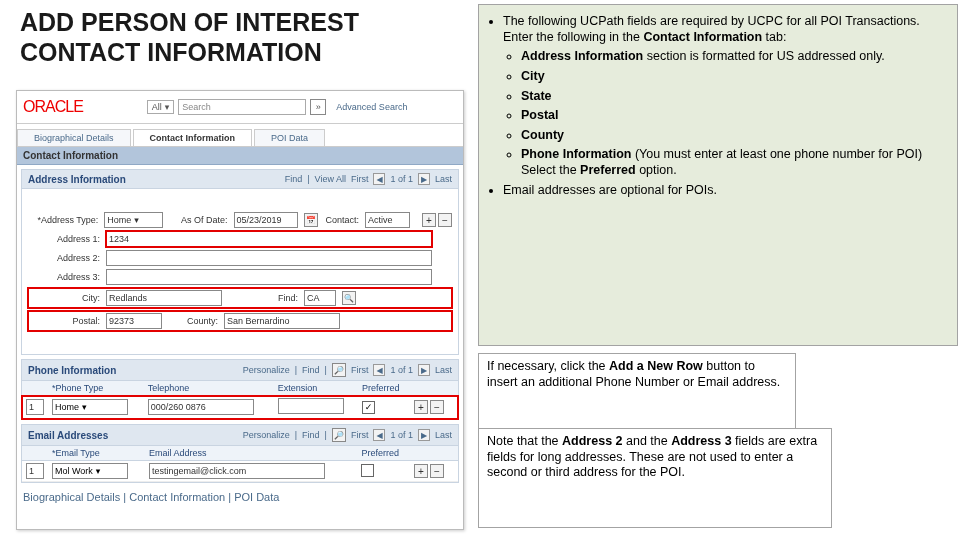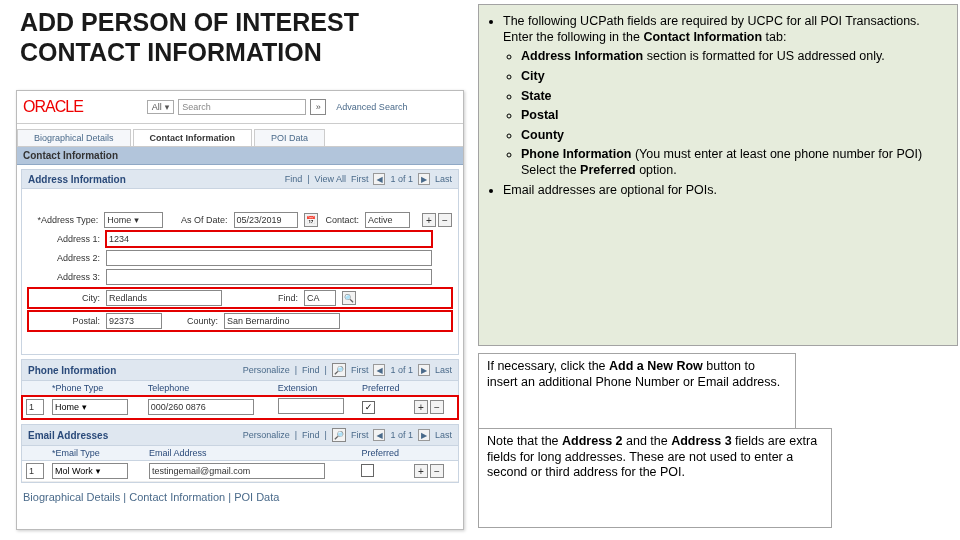--- a/index.html
+++ b/index.html
@@ -192,21 +192,21 @@
           <th>Email Address</th>
           <th>Preferred</th>
           <th style="width:40px"></th>
         </tr>
         <tr>
           <td><span class="inp" style="width:12px">1</span></td>
           <td><span class="sel" style="width:70px">
                   <span>Mol Work</span>
                   <span>▾</span>
                 </span></td>
-          <td><span class="inp" style="width:170px">testingemail@gmail.com</span></td>
+          <td><span class="inp" style="width:170px">testingemail@click.com</span></td>
           <td><span class="chk"></span></td>
           <td><span class="pm">
                   <span>+</span>
                   <span>−</span>
                 </span></td>
         </tr>
       </tbody>
         </table>
     </div>
 

